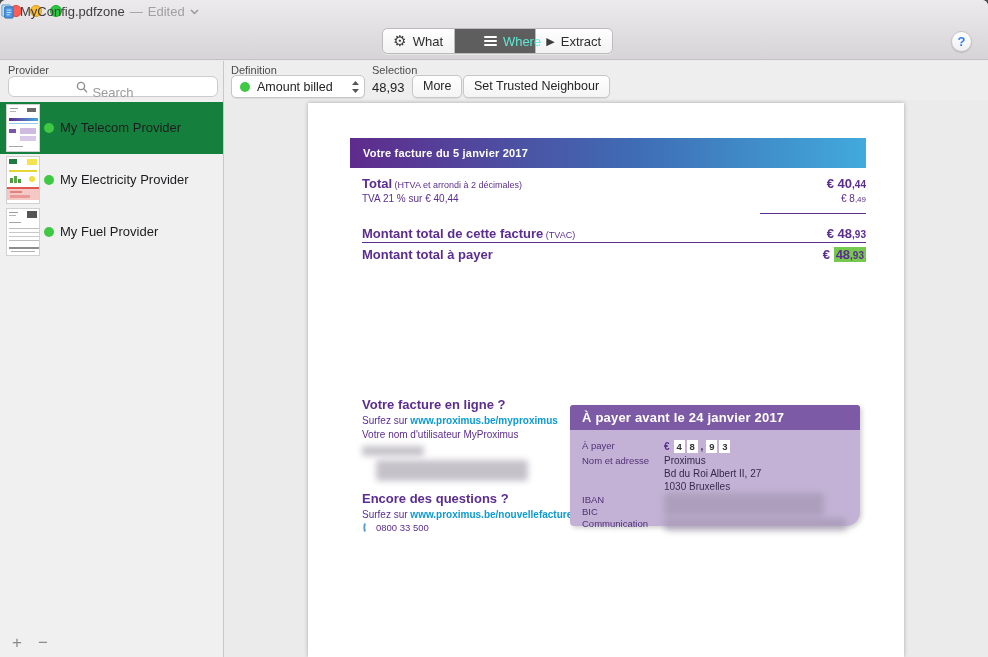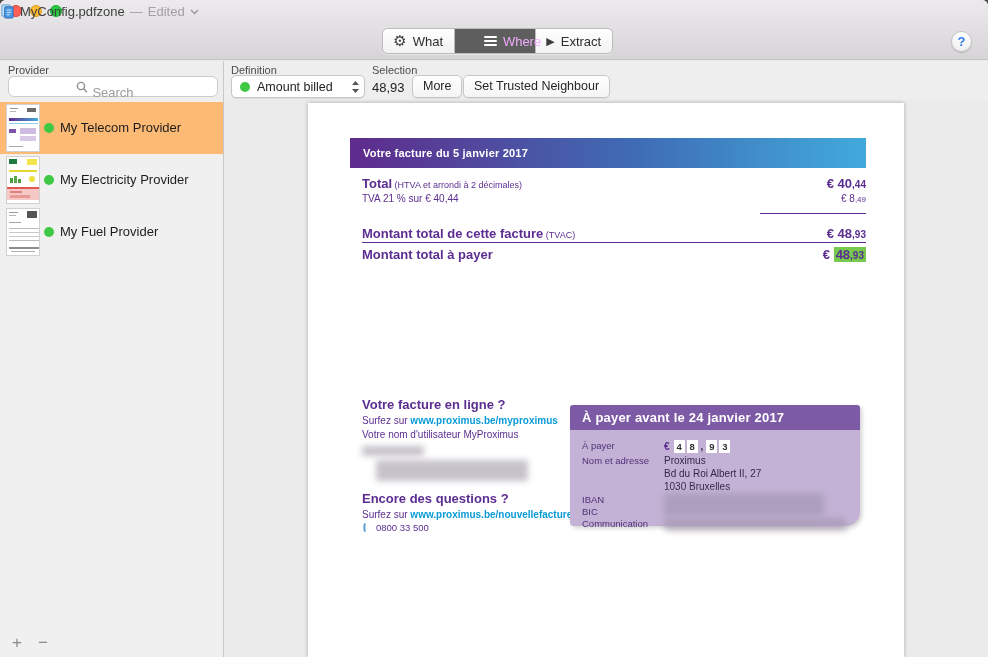--- a/index.html
+++ b/index.html
@@ -19,21 +19,21 @@
   .title-main { font-size:13px; color:#3e3e3e; font-weight:bold; font-weight:500; }
   .title-dim  { font-size:13px; color:#a2a0a2; }
 
   #segmented { position:absolute; top:28px; left:382px; width:231px; height:26px; display:flex;
                border:1px solid #bcbabc; border-radius:5.5px; overflow:hidden;
                background:linear-gradient(#ffffff,#f3f2f3); box-shadow:0 1px 0 rgba(255,255,255,.4); }
   .segment { display:flex; align-items:center; justify-content:center; gap:6px;
              font-size:13px; color:#2d2d2d; border-right:1px solid #bcbabc; cursor:default; }
   .segment:last-child { border-right:none; }
   .seg-what { width:72px; } .seg-where { width:81px; } .seg-extract { width:77px; }
-  .segment.selected { background:#5e5e5e; color:#f0abfc;padding-left:36px; }
+  .segment.selected { background:#5e5e5e; color:#5eead4;padding-left:36px; }
   .gear-glyph { font-family:"DejaVu Sans",sans-serif; font-size:15px; color:#3c3c3c; line-height:1; }
   .burger { display:flex; flex-direction:column; gap:2px; }
   .burger i { display:block; width:13px; height:2px; background:#ffffff; border-radius:1px; }
   .play-glyph { font-family:"DejaVu Sans",sans-serif; font-size:11px; color:#3c3c3c; line-height:1; }
 
   #help-btn { position:absolute; top:31px; right:16px; width:21px; height:21px; border-radius:50%;
               background:linear-gradient(#ffffff,#f1f0f1); border:1px solid #c5c3c5;
               box-shadow:0 1px 1px rgba(0,0,0,.15);
               font-size:13px; color:#2d7ff0; text-align:center; line-height:19px; font-weight:bold; }
 
@@ -60,21 +60,21 @@
   .push-btn { position:absolute; top:14px; height:23px; background:linear-gradient(#ffffff,#f5f4f5);
               border:1px solid #c8c6c8; border-radius:5px; font-size:12.5px; color:#262626;
               text-align:center; box-shadow:0 1px 1px rgba(0,0,0,.08); padding:0 10px; line-height:21px; }
   #more-btn { left:412px; }
   #trusted-btn { left:463px; }
 
   
   #sidebar { position:absolute; left:0; top:100px; width:223px; height:557px; background:#f1f0f1; }
   #v-sep { position:absolute; left:223px; top:61px; width:1px; height:596px; background:#c9c7c9; }
   .provider-row { position:absolute; left:0; width:223px; height:52px; display:flex; align-items:center; }
-  .provider-row.selected { background:#fdba74; }
+  .provider-row.selected { background:#15803d; }
   .thumb { position:absolute; left:6px; top:2px; width:34px; height:48px; background:#ffffff;
            border:1px solid #d2d0d2; overflow:hidden; }
   .thumb div { position:absolute; }
   .row-dot { position:absolute; left:44px; top:21px; }
   .row-label { position:absolute; left:60px; top:18px; font-size:13px; color:#1c1c1e; white-space:nowrap; }
   #sb-add { position:absolute; left:8px; bottom:4px; font-size:17px; color:#8a8a8a; width:18px; text-align:center; }
   #sb-remove { position:absolute; left:34px; bottom:4px; font-size:17px; color:#8a8a8a; width:18px; text-align:center; }
 
   
   .t1-l1{left:3px;top:3px;width:8px;height:1px;background:#9a9a9a;}

